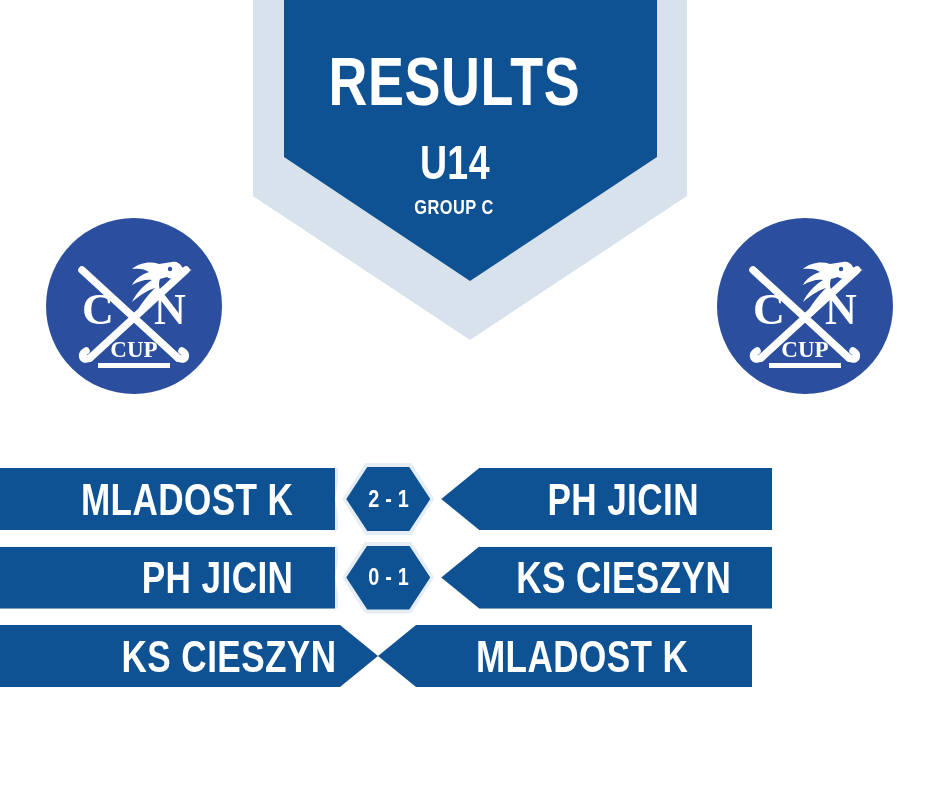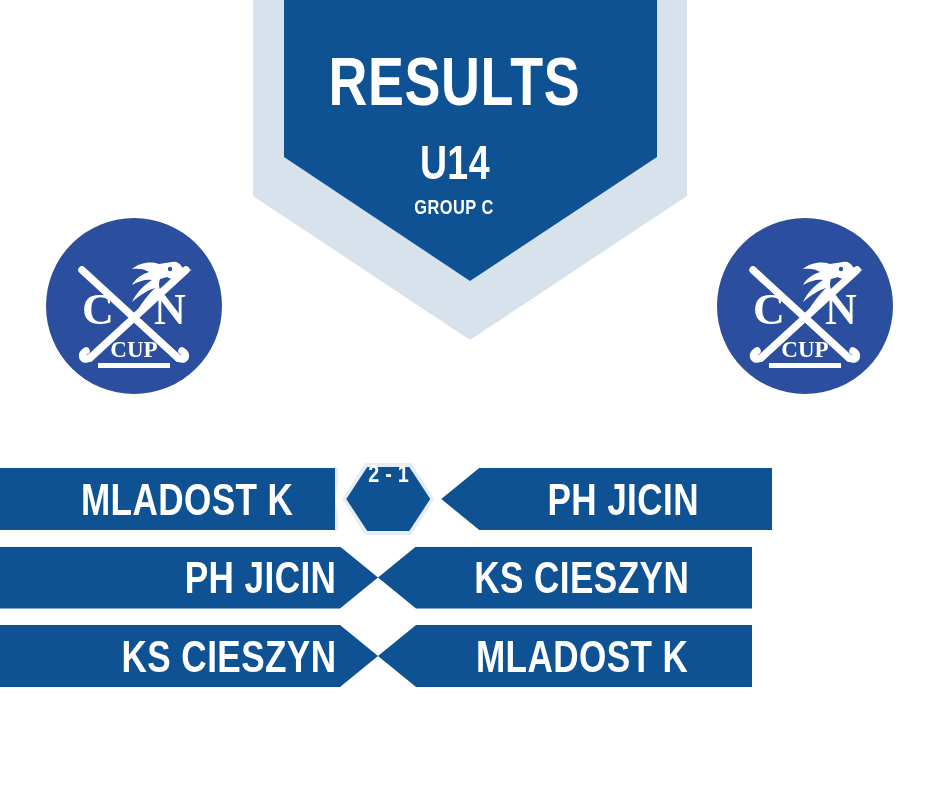--- a/index.html
+++ b/index.html
@@ -63,21 +63,21 @@
     clip-path:polygon(0 0, 340px 0, 100% 50%, 340px 100%, 0 100%);
     box-shadow:0 0 0 3px #e3eaf2;
   }
   .team-home .disp { font-size:45px; transform-origin:right center; }
 
   
   .score-wrap {
     position:relative;
     width:92px; height:72px;
     margin:0 7px;
-    display:flex; align-items:flex-start; justify-content:center;
+    display:flex; align-items:center; justify-content:center;
     flex:0 0 auto;
   }
   .score-hex {
     position:absolute; left:4px; top:4px; right:4px; bottom:4px;
     background:#0f5293;
     clip-path:polygon(25% 0, 75% 0, 100% 50%, 75% 100%, 25% 100%, 0 50%);
   }
   .score-glow {
     position:absolute; left:0; top:0; right:0; bottom:0;
     background:#e6edf4;
@@ -198,20 +198,25 @@
     </div>
     <div class="team-away">
       <span class="disp">PH JICIN</span>
     </div>
   </div>
 
   <div class="match-row">
     <div class="team-home">
       <span class="disp">PH JICIN</span>
     </div>
+    <div class="score-wrap">
+      <div class="score-glow"></div>
+      <div class="score-hex"></div>
+      <span class="disp score-text">0 - 1</span>
+    </div>
     <div class="team-away">
       <span class="disp">KS CIESZYN</span>
     </div>
   </div>
 
   <div class="match-row">
     <div class="team-home">
       <span class="disp">KS CIESZYN</span>
     </div>
     <div class="team-away">

